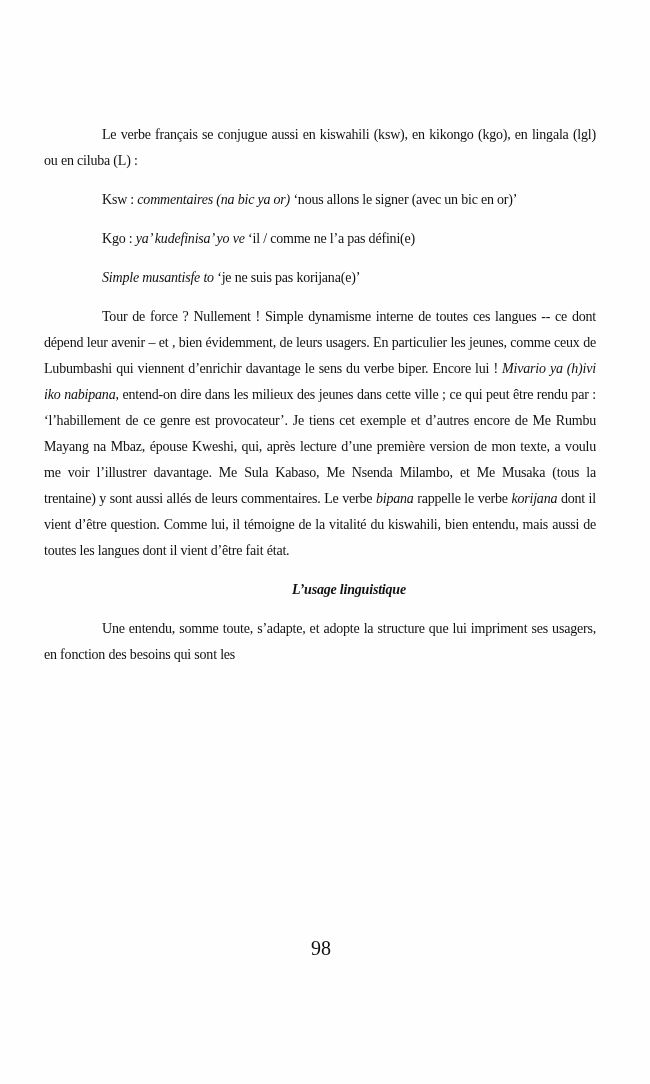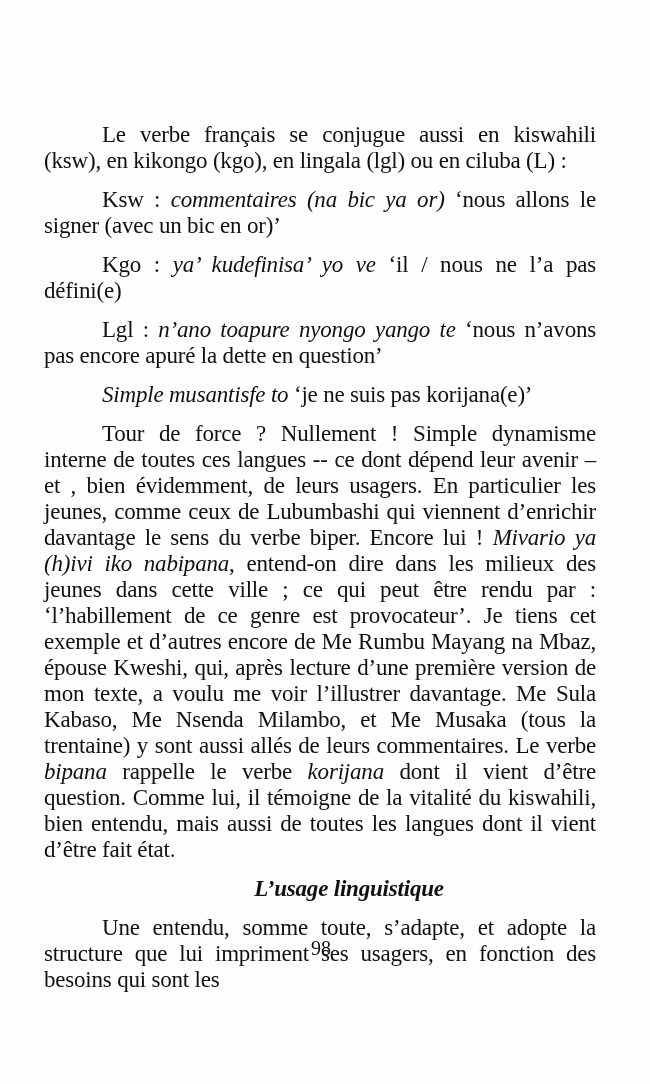--- a/index.html
+++ b/index.html
@@ -23,21 +23,21 @@
     overflow: hidden;
   }
   .text-block {
     position: absolute;
     top: 122px;
     left: 44px;
     width: 560px;
   }
   p.para {
     margin: 0 8px 13px 0;
-    font-size: 23px;
+    font-size: 14px;
     line-height: 26px;
     letter-spacing: -0.2px;
     text-align: justify;
     text-indent: 58px;
   }
   p.para.heading {
     font-style: italic;
     text-align: center;
     font-weight: bold;
   }
@@ -54,21 +54,20 @@
     line-height: 26px;
   }
 </style>
 </head>
 <body>
 
 <div class="sheet">
   <div class="text-block">
       <p class="para"><span>Le verbe français se conjugue aussi en kiswahili (ksw), en kikongo (kgo), en lingala (lgl) ou en ciluba (L) :</span></p>
       <p class="para"><span>Ksw : </span><i>commentaires (na bic ya or)</i><span> ‘nous allons le signer (avec un bic en or)’</span></p>
-      <p class="para"><span>Kgo : </span><i>ya’ kudefinisa’ yo ve</i><span> ‘il / nous ne l’a pas défini(e)</span></p>
-      <p class="para"><span>Lgl : </span><i>n’ano toapure nyongo yango te</i><span> ‘nous n’avons pas encore apuré la dette en question’</span></p>
+      <p class="para"><span>Kgo : </span><i>ya’ kudefinisa’ yo ve</i><span> ‘il / comme ne l’a pas défini(e)</span></p>
       <p class="para"><i>Simple musantisfe to</i><span> ‘je ne suis pas korijana(e)’</span></p>
       <p class="para"><span>Tour de force ? Nullement ! Simple dynamisme interne de toutes ces langues -- ce dont dépend leur avenir – et , bien évidemment, de leurs usagers. En particulier les jeunes, comme ceux de Lubumbashi qui viennent d’enrichir davantage le sens du verbe biper. Encore lui ! </span><i>Mivario ya (h)ivi iko nabipana</i><span>, entend-on dire dans les milieux des jeunes dans cette ville ; ce qui peut être rendu par : ‘l’habillement de ce genre est provocateur’. Je tiens cet exemple et d’autres encore de Me Rumbu Mayang na Mbaz, épouse Kweshi, qui, après lecture d’une première version de mon texte, a voulu me voir l’illustrer davantage. Me Sula Kabaso, Me Nsenda Milambo, et Me Musaka (tous la trentaine) y sont aussi allés de leurs commentaires. Le verbe </span><i>bipana</i><span> rappelle le verbe </span><i>korijana</i><span> dont il vient d’être question. Comme lui, il témoigne de la vitalité du kiswahili, bien entendu, mais aussi de toutes les langues dont il vient d’être fait état.</span></p>
       <p class="para heading"><i>L’usage linguistique</i></p>
       <p class="para"><span>Une entendu, somme toute, s’adapte, et adopte la structure que lui impriment ses usagers, en fonction des besoins qui sont les</span></p>
     </div>
   <div class="page-number">98</div>
 </div>
 
 </body></html>

